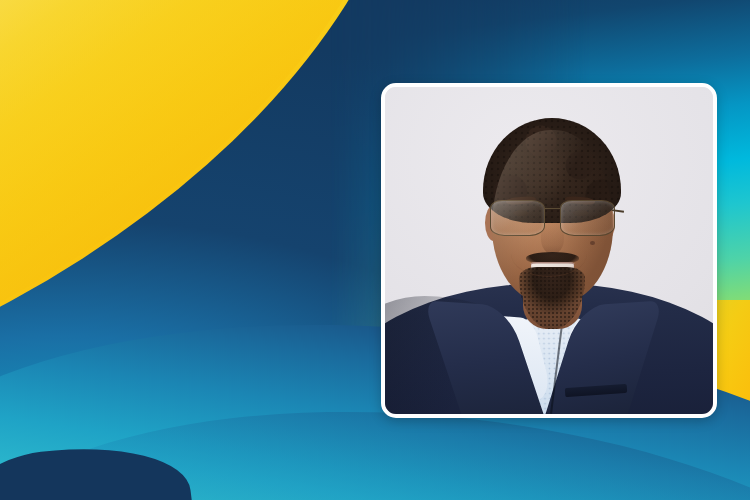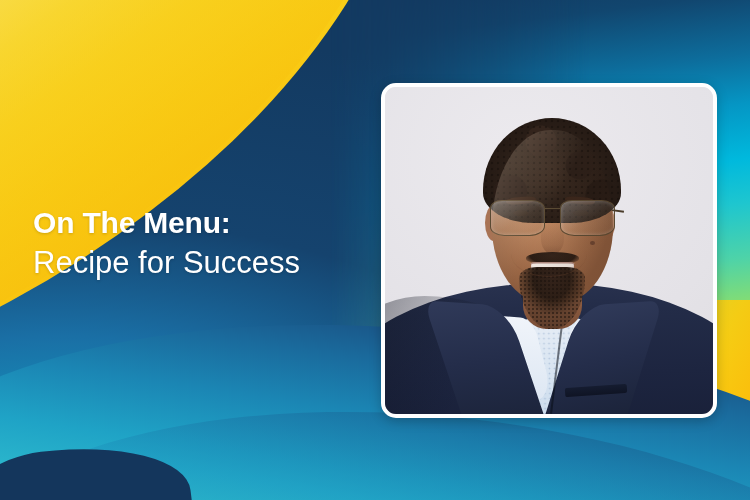--- a/index.html
+++ b/index.html
@@ -338,24 +338,20 @@
 
   <div class="swoosh-top-b"></div>
   <div class="swoosh-top"></div>
   <div class="swoosh-top-edge"></div>
 
   <div class="swoosh-bot2"></div>
   <div class="swoosh-bot"></div>
   <div class="swoosh-bot3"></div>
   <div class="corner-wedge"></div>
 
-  <div class="headline">
-    <span class="headline-line1">On The Menu:</span>
-    <span class="headline-line2">Recipe for Success</span>
-  </div>
 
   <div class="photo-card">
     <div class="photo-inner" aria-label="Professional headshot of a smiling man with glasses, short curly hair and a goatee, wearing a navy suit jacket with a navy lapel flower pin over a light blue patterned dress shirt, on a light gray studio background.">
 
       <div class="p-shoulders"></div>
       <div class="p-shoulder-shade"></div>
       <div class="p-shirt">
         <div class="p-shirt-dots"></div>
       </div>
       <div class="p-collar-l"></div>

